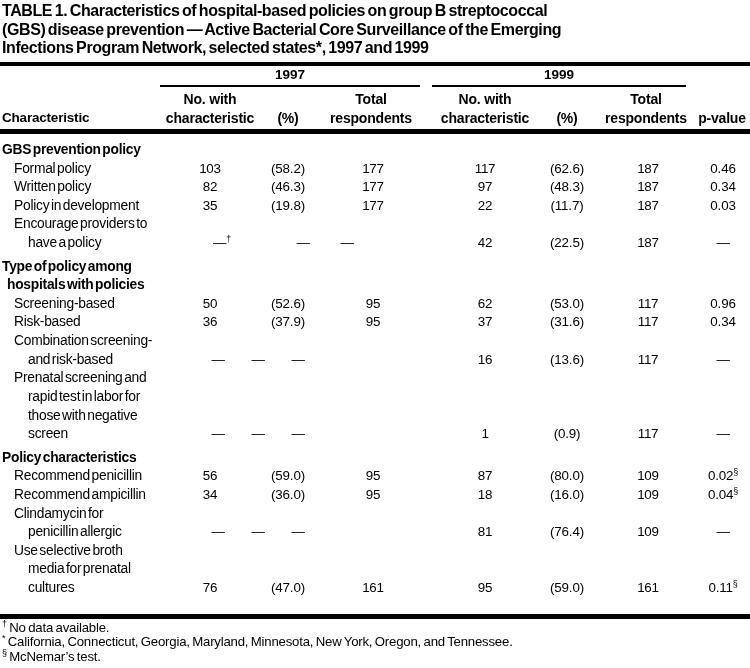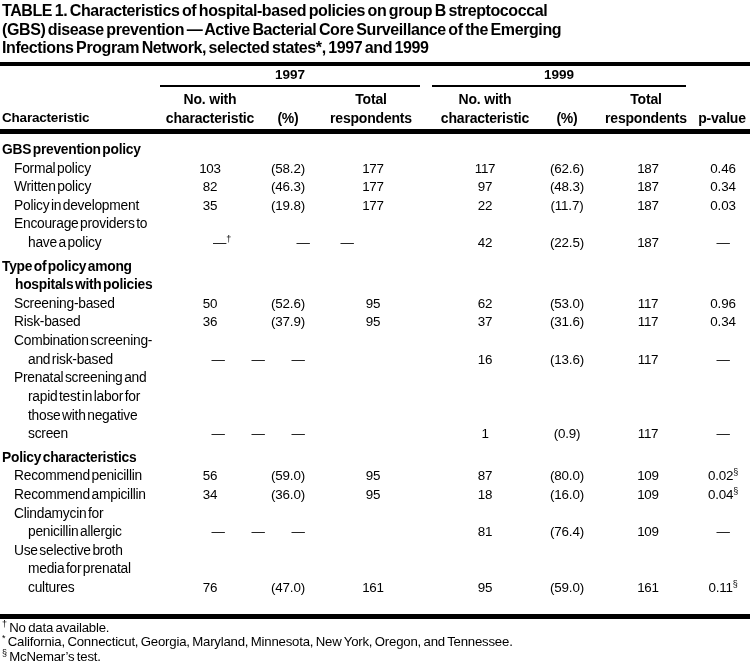--- a/index.html
+++ b/index.html
@@ -29,21 +29,21 @@
   }
   .rowhead{
     position:absolute;left:2px;top:109.5px;font-size:13.5px;font-weight:bold;
     letter-spacing:-0.2px;
   }
   #tbody{position:absolute;top:141px;left:0;width:652px;font-size:13.8px;
     letter-spacing:-0.25px;word-spacing:-2px;}
   .section + .section{margin-top:5px;}
   .bline{position:relative;height:18.62px;line-height:18.62px;white-space:nowrap;}
   .ind-sec{padding-left:2px;font-weight:bold;}
-  .ind-sec2{padding-left:15px;font-weight:bold;}
+  .ind-sec2{padding-left:7px;font-weight:bold;}
   .ind-item{padding-left:14px;}
   .ind-cont{padding-left:28px;}
   .cell{
     position:absolute;top:0;transform:translateX(-50%);
     font-size:13.4px;letter-spacing:-0.2px;word-spacing:0;white-space:nowrap;
   }
   sup{font-size:9px;line-height:0;}
   #footnotes{
     position:absolute;left:2px;top:620.5px;width:746px;
     font-size:13.2px;line-height:14.8px;letter-spacing:-0.2px;word-spacing:-1px;

